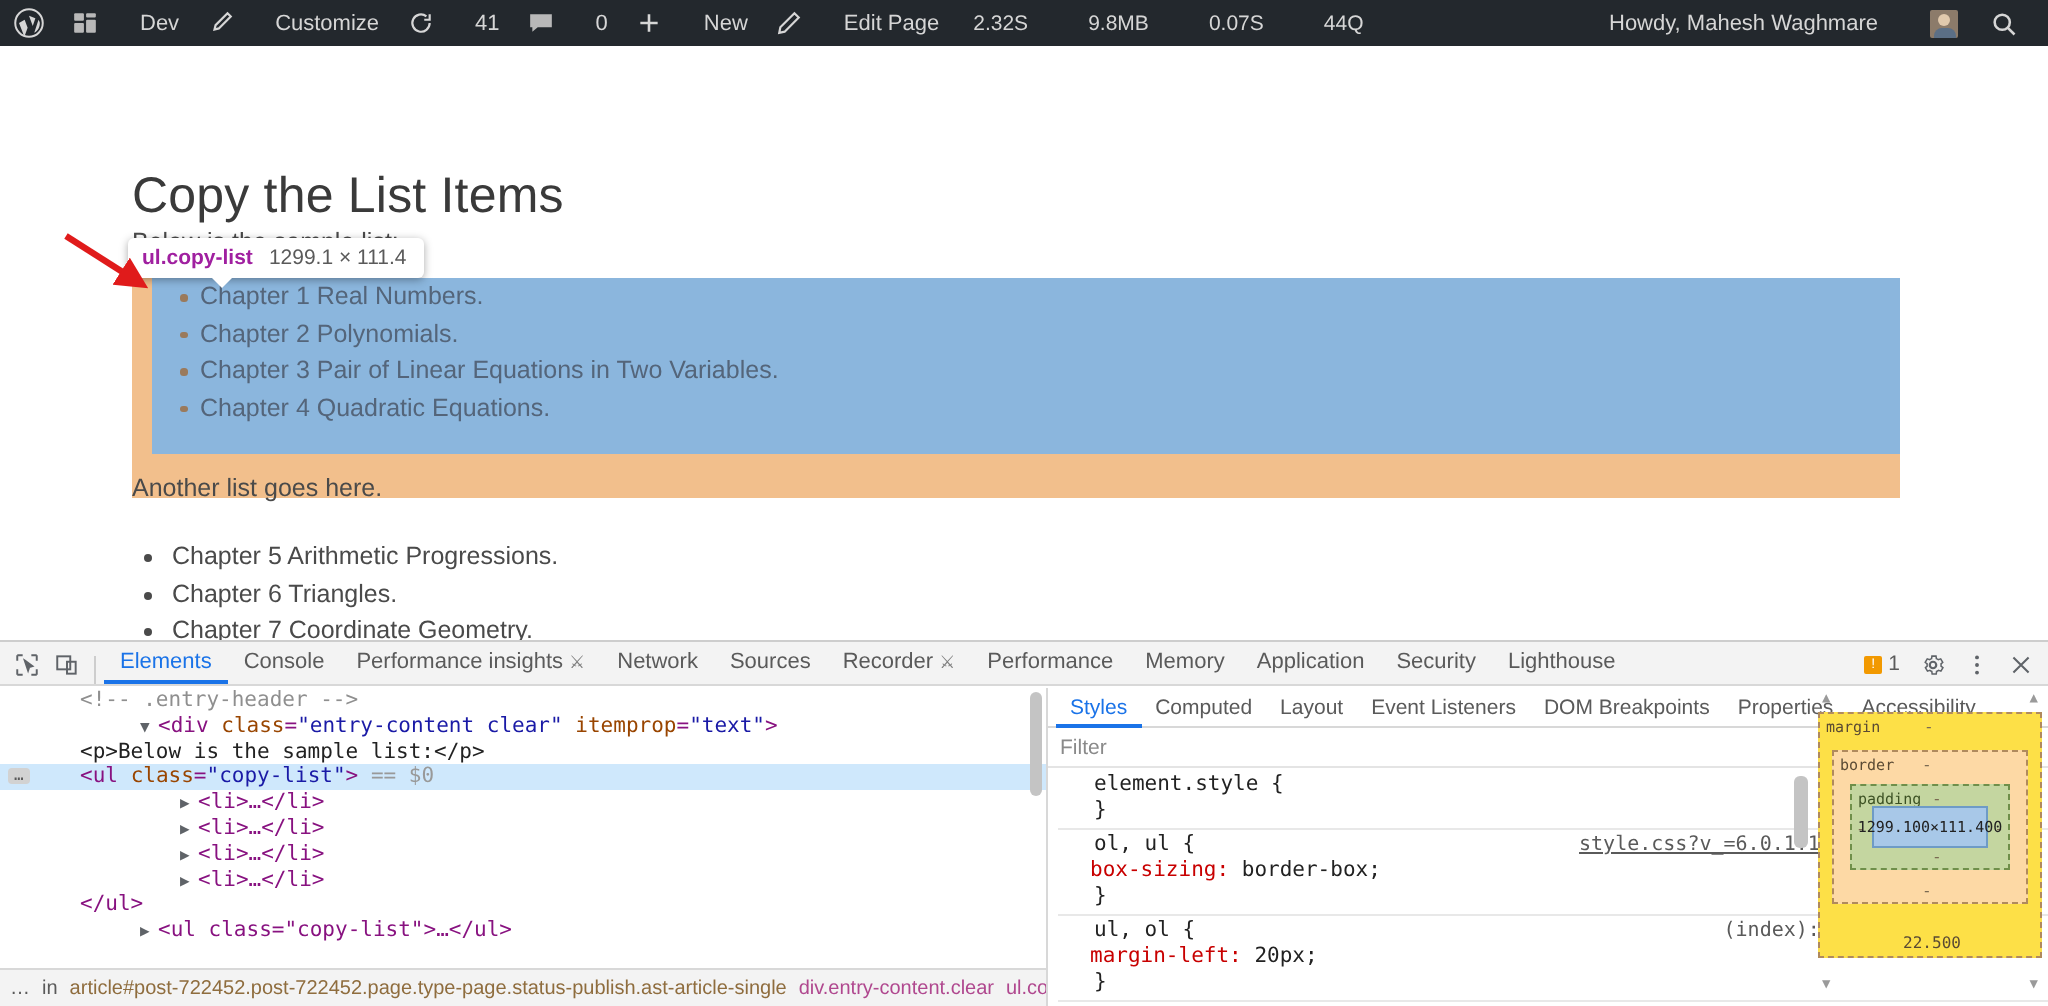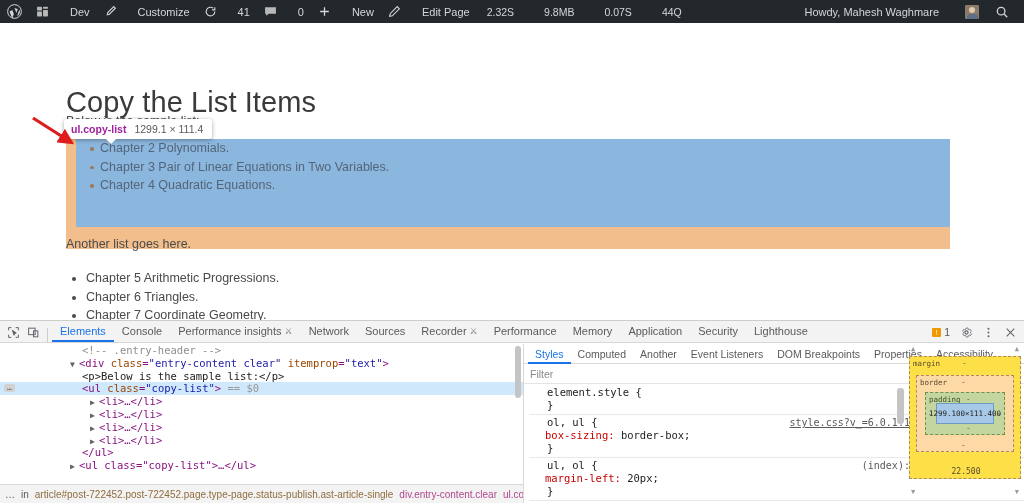--- a/index.html
+++ b/index.html
@@ -45,21 +45,21 @@
 
   
   #page {
     position: absolute; top: 23px; left: 0;
     width: 1024px; height: 297px;
     background: #ffffff;
     overflow: hidden;
   }
   #page-title {
     position: absolute; left: 66px; top: 44px;
-    font-size: 29px; color: #3a3a3a; font-weight: normal;
+    font-size: 25px; color: #3a3a3a; font-weight: normal;
     letter-spacing: 0.1px;
   }
   .body-text {
     position: absolute;
     font-size: 12.5px; color: #4a4a4a;
   }
   #intro-text { left: 66px; top: 91px; }
   #another-text { left: 66px; top: 214px; }
 
   
@@ -177,21 +177,21 @@
     overflow: hidden;
     background: #fff;
     font-family: "DejaVu Sans Mono", monospace;
     font-size: 10.5px;
     line-height: 12.8px;
     color: #222;
   }
   .dom-row { position: relative; height: 12.8px; white-space: nowrap; padding-left: 0; }
   .dom-row.sel { background: #cfe8fc; }
   .ind2 { padding-left: 70px; }
-  .ind3 { padding-left: 82px; }
+  .ind3 { padding-left: 40px; }
   .ind4 { padding-left: 90px; }
   .tri { display:inline-block; width: 9px; color:#5f6368; font-size:8px; }
   .c-comment { color: #8f8f8f; }
   .c-punc { color: #881280; }
   .c-tag { color: #881280; }
   .c-attr { color: #994500; }
   .c-val { color: #1a1aa6; }
   .c-text { color: #222; }
   .c-gray { color: #999; }
   .dots-badge {
@@ -398,20 +398,21 @@
 <div id="page">
 
   <h1 id="page-title">Copy the List Items</h1>
 
   <div class="body-text" id="intro-text">Below is the sample list:</div>
 
   <div id="highlight-margin"></div>
   <div id="highlight-content"></div>
 
   <ul id="copy-list">
+    <li><span>Chapter 1 Real Numbers.</span></li>
     <li><span>Chapter 2 Polynomials.</span></li>
     <li><span>Chapter 3 Pair of Linear Equations in Two Variables.</span></li>
     <li><span>Chapter 4 Quadratic Equations.</span></li>
   </ul>
 
   <div class="body-text" id="another-text">Another list goes here.</div>
 
   <ul id="second-list">
     <li><span>Chapter 5 Arithmetic Progressions.</span></li>
     <li><span>Chapter 6 Triangles.</span></li>
@@ -561,21 +562,21 @@
 
   </div>
 
   <div id="dt-split"></div>
 
   <div id="styles-pane">
 
     <div id="styles-tabs">
       <div class="st-tab active"><span>Styles</span></div>
       <div class="st-tab"><span>Computed</span></div>
-      <div class="st-tab"><span>Another</span></div>
+      <div class="st-tab"><span>Layout</span></div>
       <div class="st-tab"><span>Event Listeners</span></div>
       <div class="st-tab"><span>DOM Breakpoints</span></div>
       <div class="st-tab"><span>Properties</span></div>
       <div class="st-tab"><span>Accessibility</span></div>
     </div>
 
     <div id="filter-bar">
       <span id="filter-input">Filter</span>
       <span class="filter-right">
         <span class="fr-link">:hov</span>

